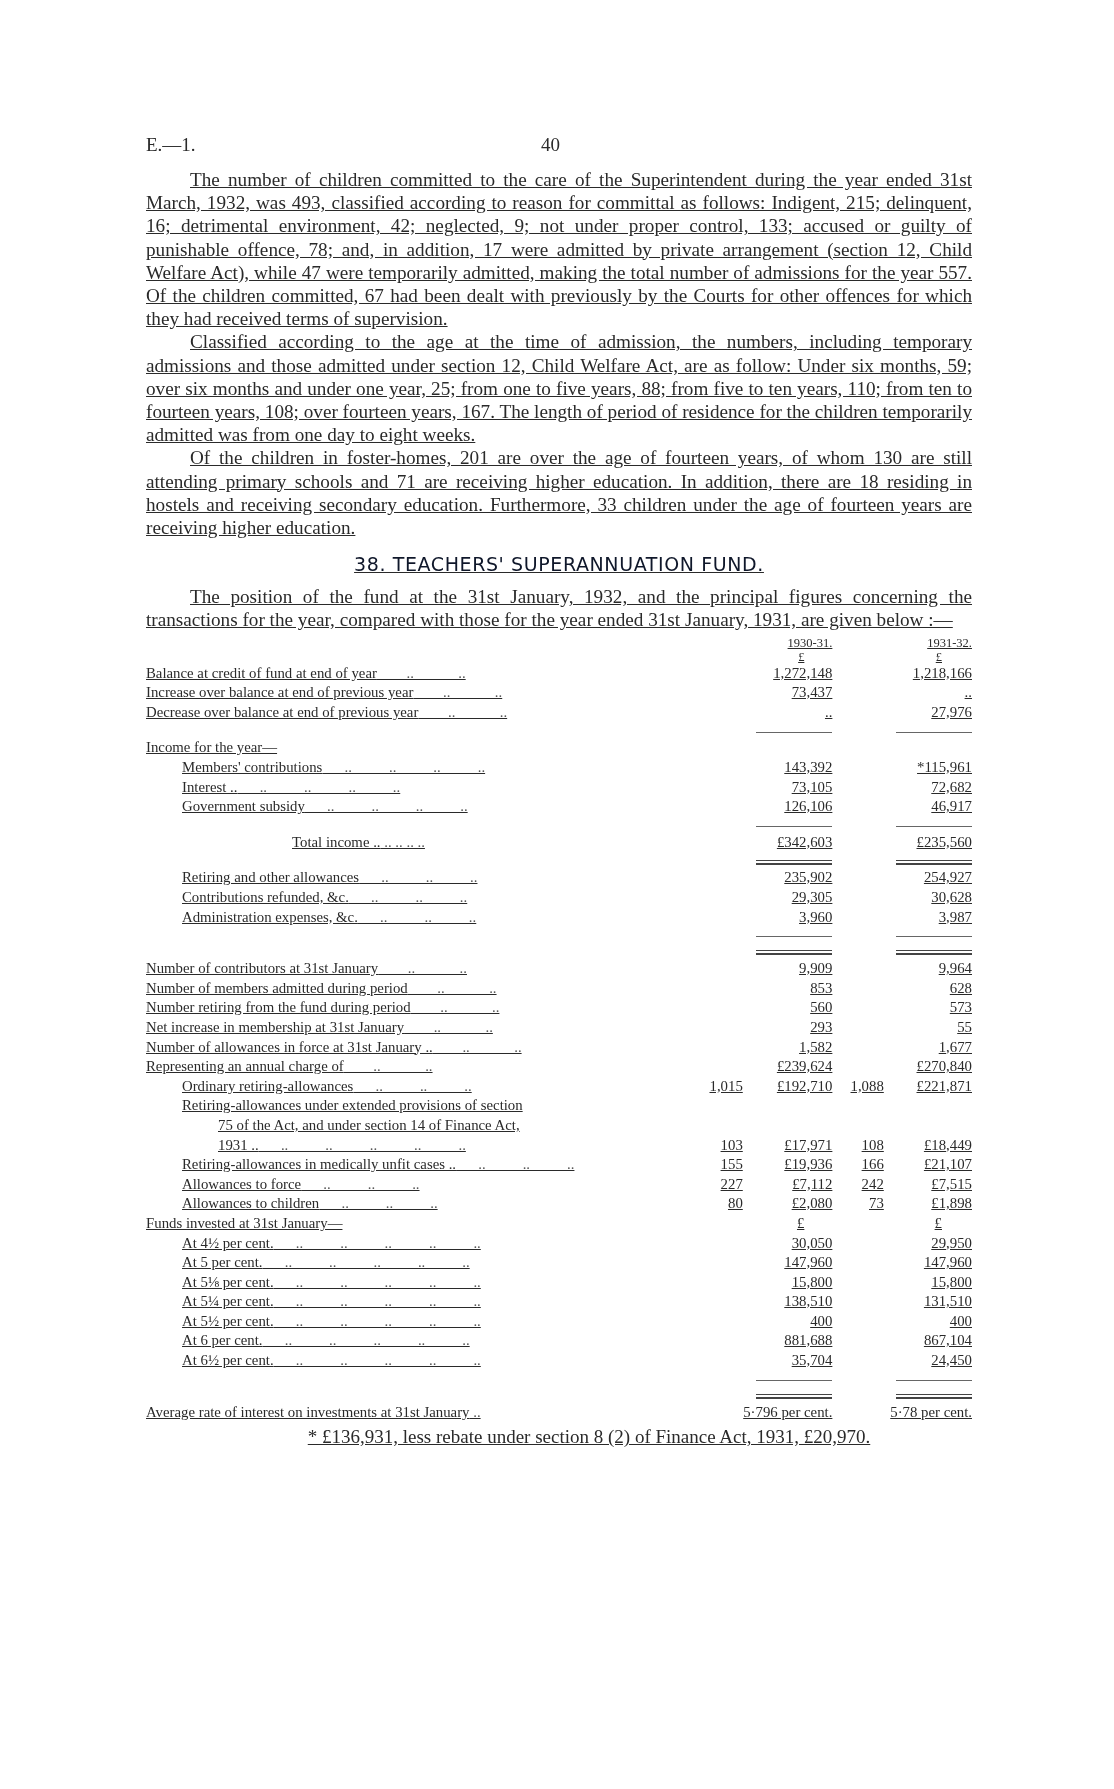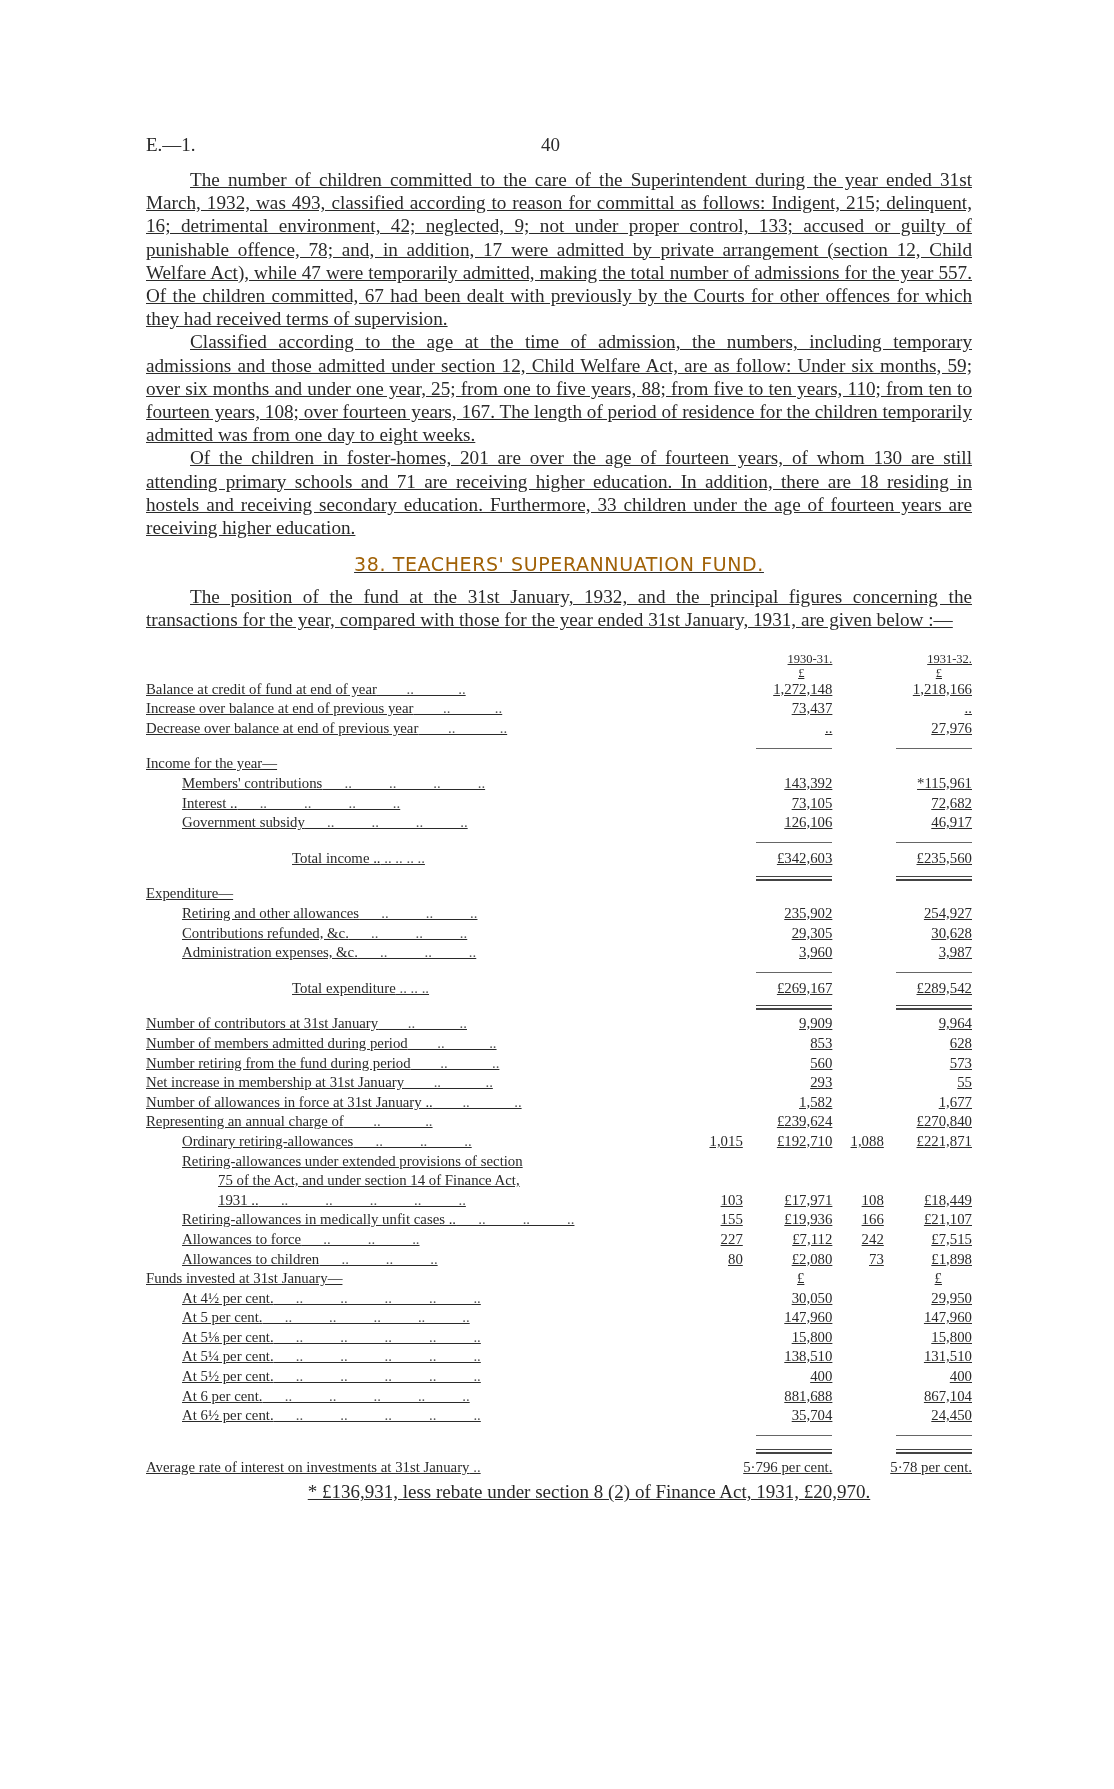--- a/index.html
+++ b/index.html
@@ -4,22 +4,22 @@
 <style>
   html, body { margin: 0; padding: 0; background: #ffffff; }
   body { width: 1114px; height: 1789px; position: relative; overflow: hidden;
          font-family: "DejaVu Serif", "Liberation Serif", serif; color: #2a2a2a; }
   .page { position: absolute; left: 146px; top: 128px; width: 826px; font-family: "Liberation Serif", serif; text-decoration: underline; }
   .hdr { position: relative; height: 40px; font-size: 19px; }
   .hdr .left { position: absolute; left: 0; top: 6px; }
   .hdr .center { position: absolute; left: 395px; top: 6px; }
   p.para { margin: 0; font-size: 19.2px; line-height: 23.2px; text-align: justify; text-indent: 44px; }
   .heading { text-align: center; font-family: "DejaVu Sans", sans-serif; font-size: 19px; letter-spacing: 0.6px;
-             margin: 14px 0 10px 0; color: #a16207; }
-  table.fund { border-collapse: collapse; width: 826px; font-size: 14.8px; line-height: 19.6px; margin-top: 20px; }
+             margin: 14px 0 10px 0; color: #0f172a; }
+  table.fund { border-collapse: collapse; width: 826px; font-size: 14.8px; line-height: 19.6px; margin-top: 4px; }
   table.fund td { padding: 0; vertical-align: bottom; white-space: nowrap; }
   td.lbl { width: 530px; position: relative; }
   td.c1 { width: 44px; text-align: right; }
   td.v1 { width: 90px; text-align: right; }
   td.c2 { width: 68px; text-align: right; }
   td.v2 { width: 94px; text-align: right; }
   .indent1 { padding-left: 36px !important; }
   .indent2 { padding-left: 72px !important; }
   .indent-tot { padding-left: 146px !important; }
   .colhead { text-align: right; font-size: 12.5px; line-height: 14px; }
@@ -132,27 +132,20 @@
         <td></td>
         <td class="v2">£235,560</td>
       </tr>
       <tr class="rule">
           <td></td>
           <td></td>
           <td class="v1"><span class="rule-double"></span></td>
           <td></td>
           <td class="v2"><span class="rule-double"></span></td>
         </tr>
-      <tr>
-          <td class="lbl">Expenditure—</td>
-          <td></td>
-          <td></td>
-          <td></td>
-          <td></td>
-        </tr>
     </tbody>
     <tbody id="expenditure-body">
         <tr>
           <td class="lbl indent1"><span>Retiring and other allowances</span><span class="leader">&nbsp;&nbsp;&nbsp;&nbsp;&nbsp;&nbsp;..&nbsp;&nbsp;&nbsp;&nbsp;&nbsp;&nbsp;&nbsp;&nbsp;&nbsp;&nbsp;..&nbsp;&nbsp;&nbsp;&nbsp;&nbsp;&nbsp;&nbsp;&nbsp;&nbsp;&nbsp;..</span></td>
           <td class="c1"></td>
           <td class="v1">235,902</td>
           <td class="c2"></td>
           <td class="v2">254,927</td>
         </tr>
         <tr>
@@ -171,27 +164,20 @@
         </tr>
       </tbody>
     <tbody>
       <tr class="rule">
           <td></td>
           <td></td>
           <td class="v1"><span class="rule-single"></span></td>
           <td></td>
           <td class="v2"><span class="rule-single"></span></td>
         </tr>
-      <tr>
-        <td class="lbl indent-tot"><span>Total expenditure</span><span class="leader">          ..          ..          ..</span></td>
-        <td></td>
-        <td class="v1">£269,167</td>
-        <td></td>
-        <td class="v2">£289,542</td>
-      </tr>
       <tr class="rule">
           <td></td>
           <td></td>
           <td class="v1"><span class="rule-double"></span></td>
           <td></td>
           <td class="v2"><span class="rule-double"></span></td>
         </tr>
     </tbody>
     <tbody id="membership-body">
         <tr>

